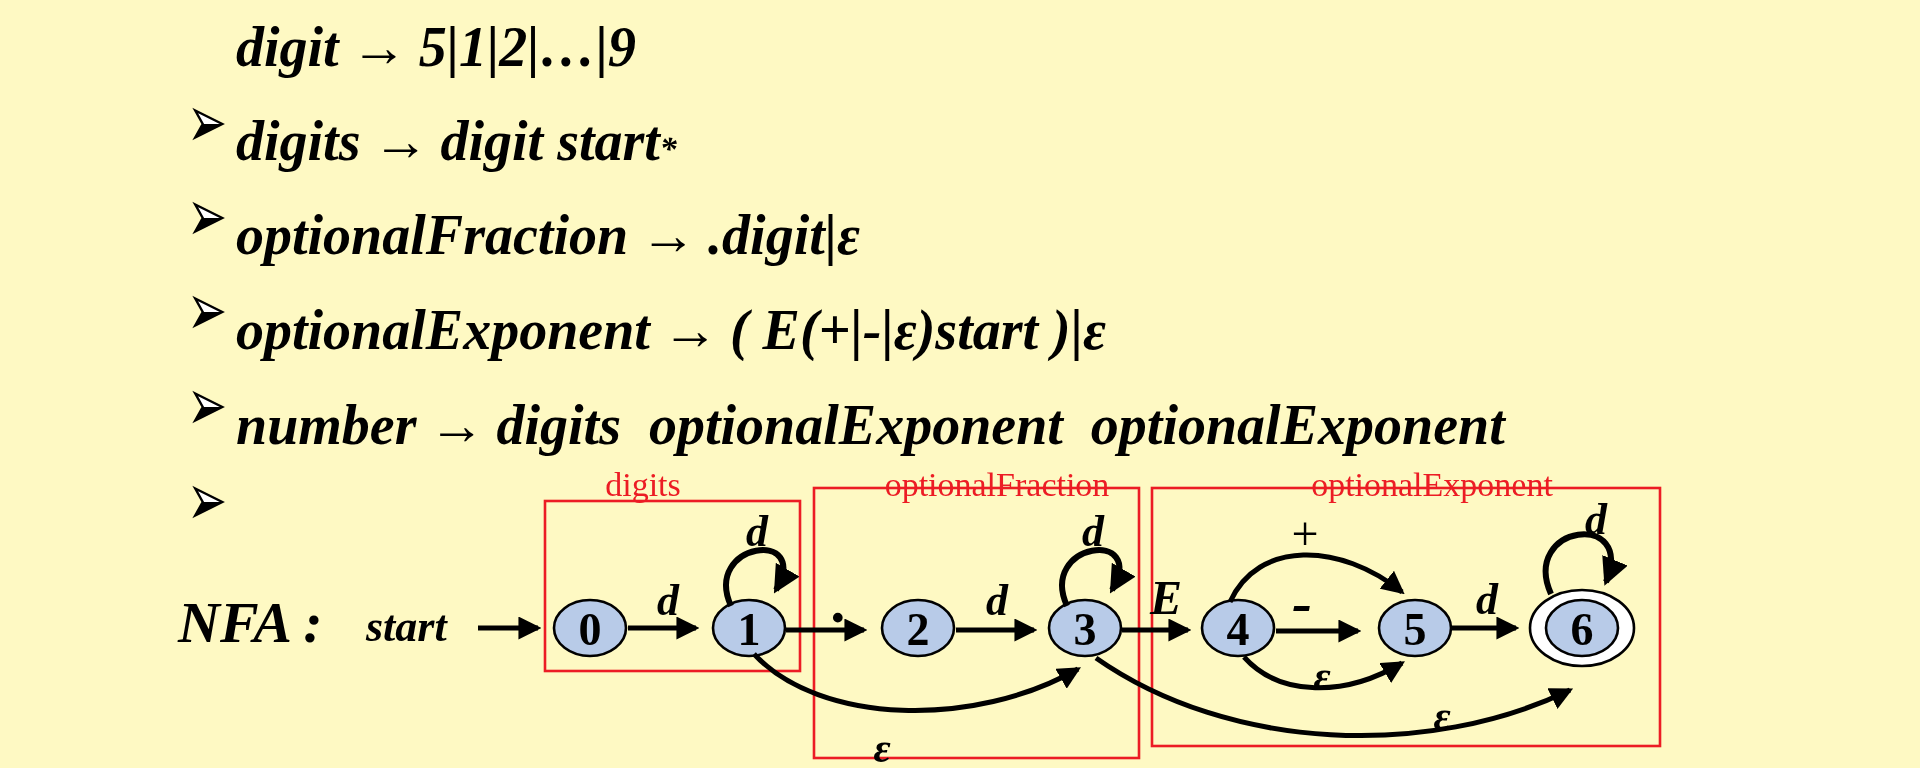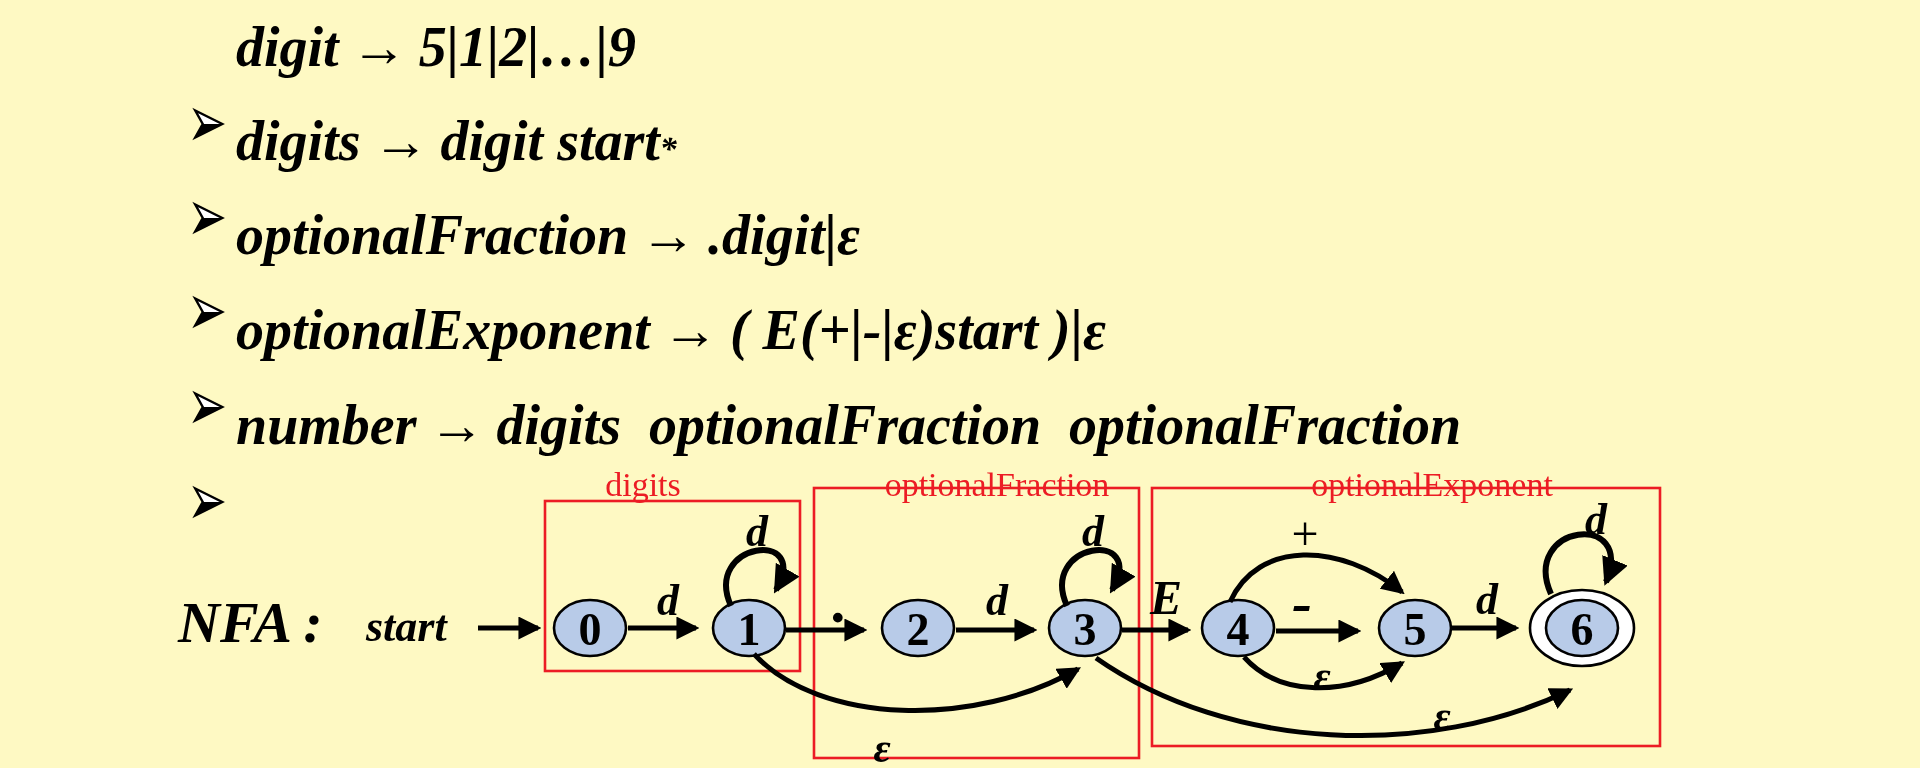--- a/index.html
+++ b/index.html
@@ -78,21 +78,21 @@
 
   <div class="rule" style="top:387px">
     <span class="bullet">
       <svg width="36" height="36" viewBox="0 0 24 24">
           <path d="M3.5,3 L21.5,12 L3.5,21 L8.5,12 Z" fill="#fff" stroke="#000" stroke-width="1.6"></path>
           <path d="M3.5,21 L21.5,12 L8.5,12 Z" fill="#000"></path>
         </svg>
     </span>
     <span class="lhs">number</span>
     <span class="arr">→</span>
-    <span class="rhs">digits  optionalFraction  optionalFraction</span>
+    <span class="rhs">digits  optionalExponent  optionalExponent</span>
   </div>
 
   <svg class="nfa" viewBox="0 0 1920 768">
     <defs>
       <marker id="arr" viewBox="0 0 10 10" refX="8.5" refY="5" markerWidth="4.6" markerHeight="4.6" orient="auto-start-reverse">
         <path d="M0,0 L10,5 L0,10 z" fill="#000"></path>
       </marker>
     </defs>
 
     <rect class="gbox" x="545" y="501" width="255" height="170"></rect>

